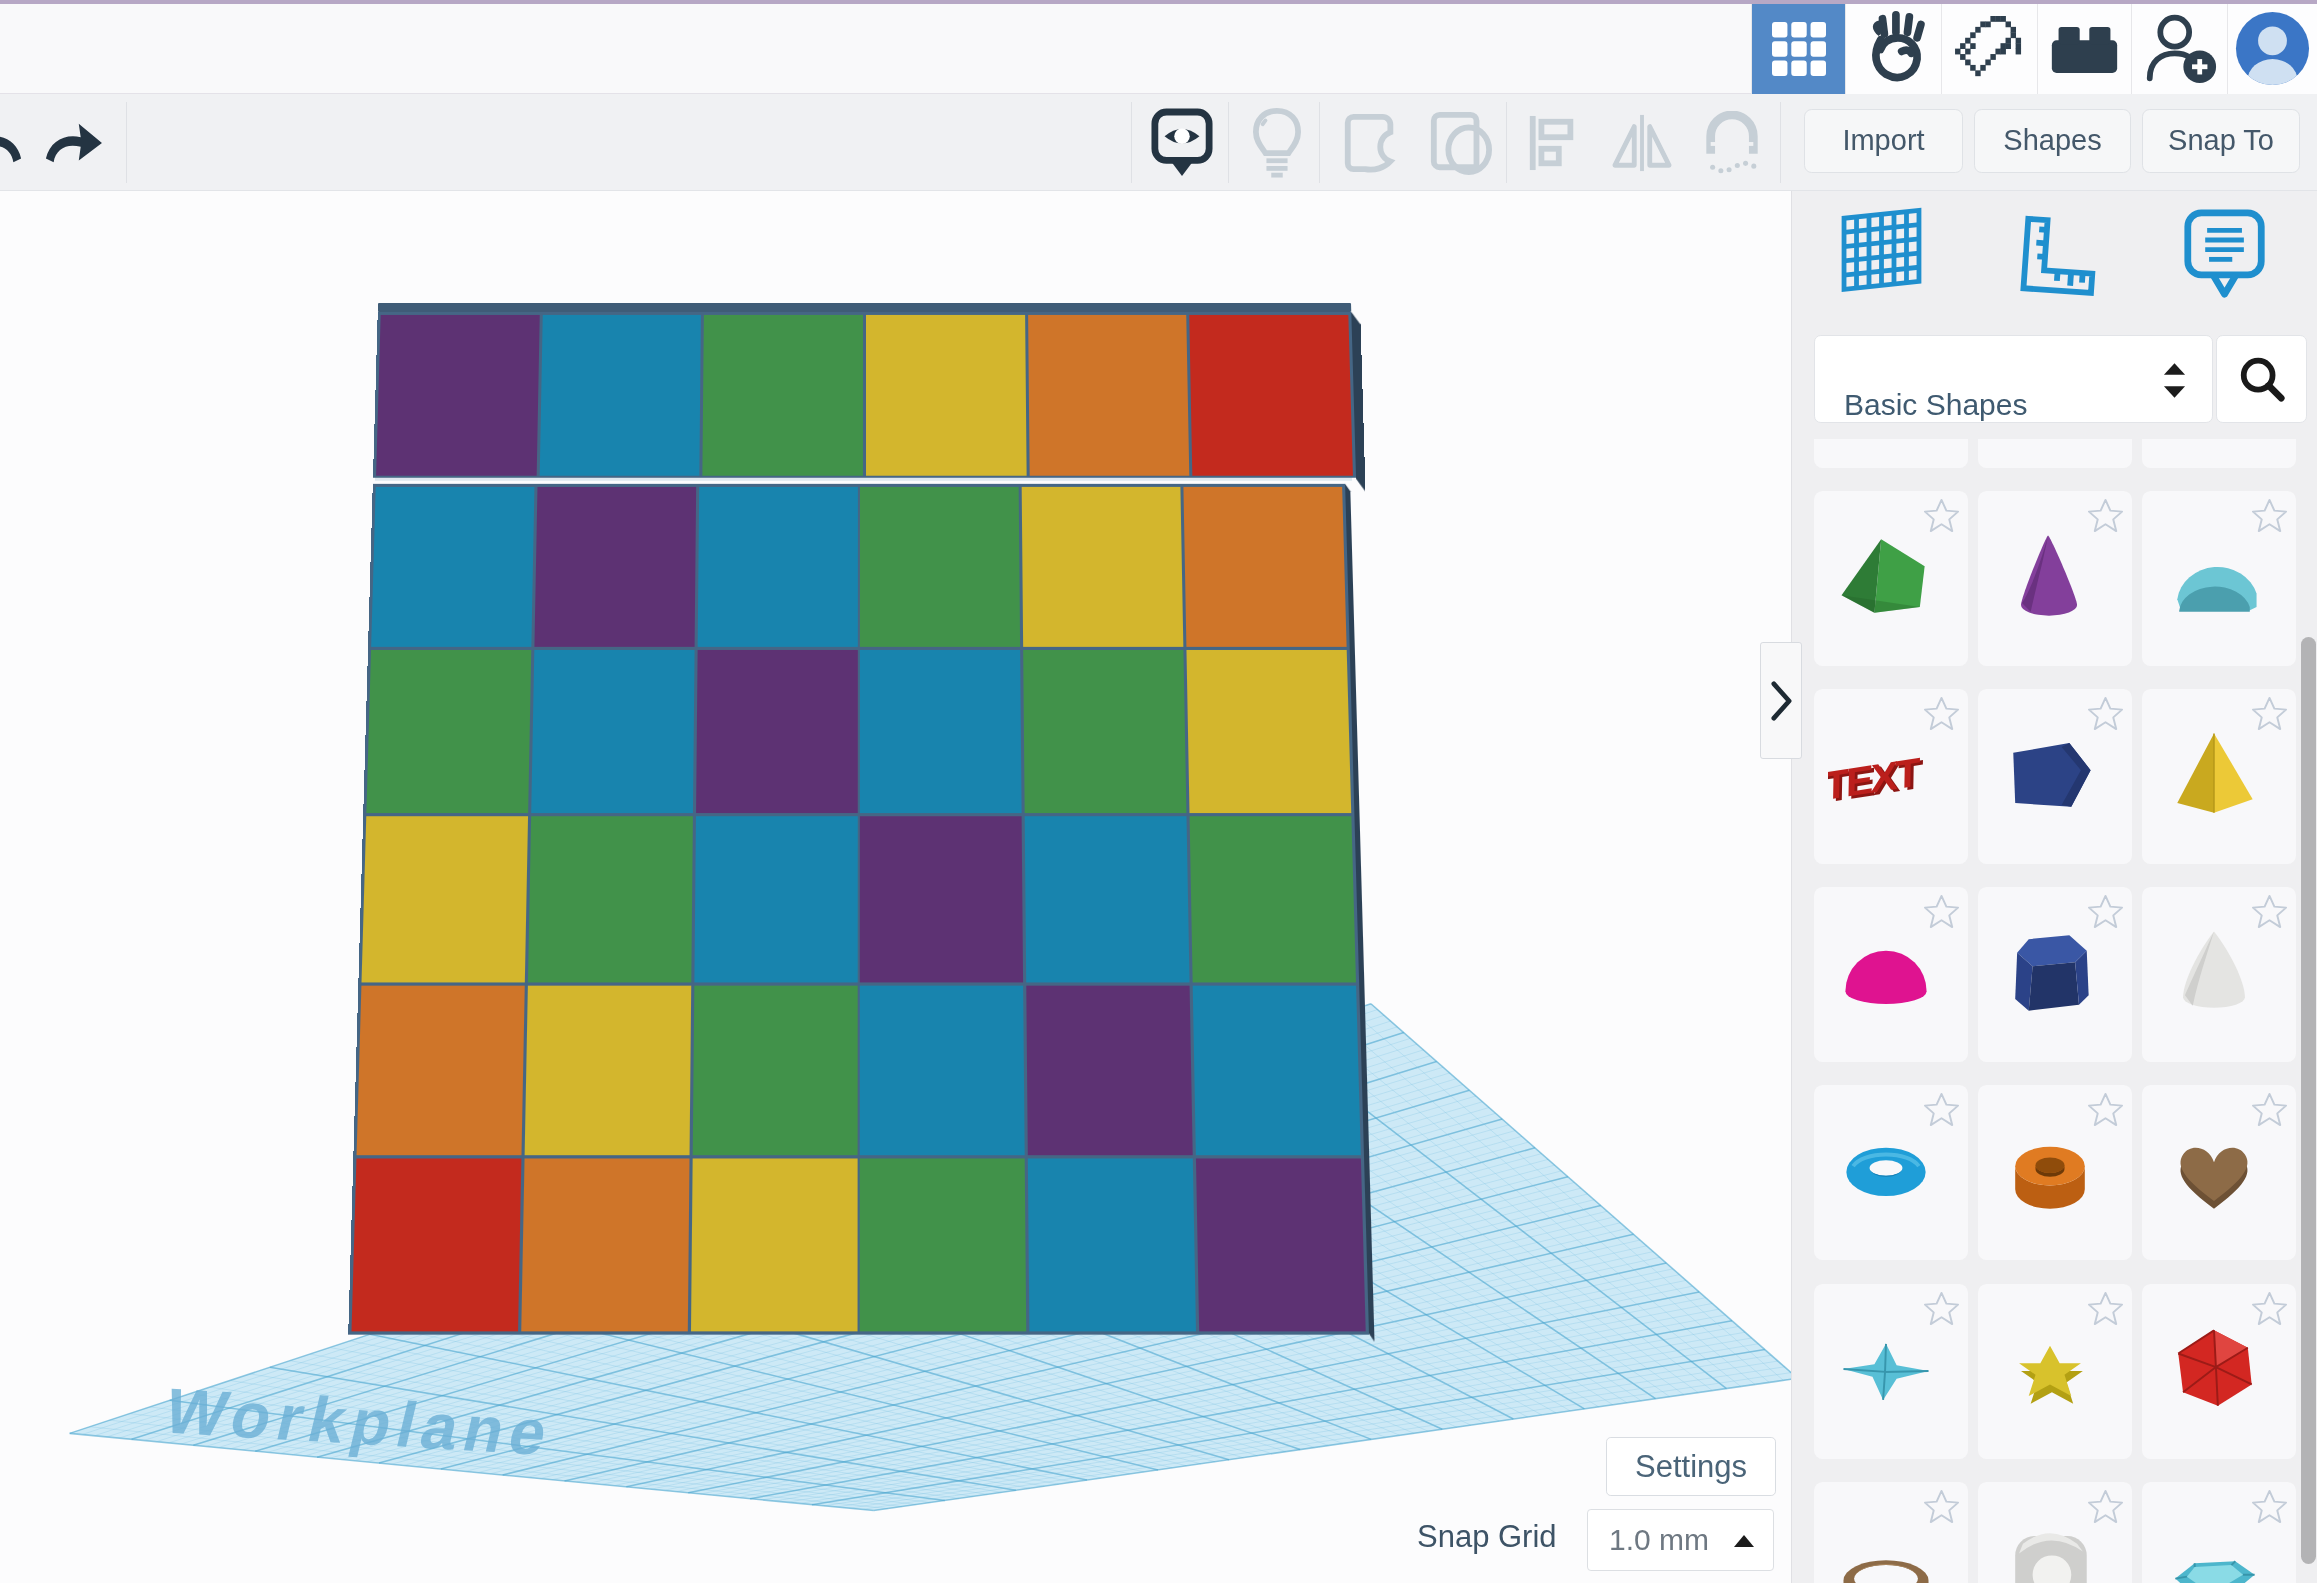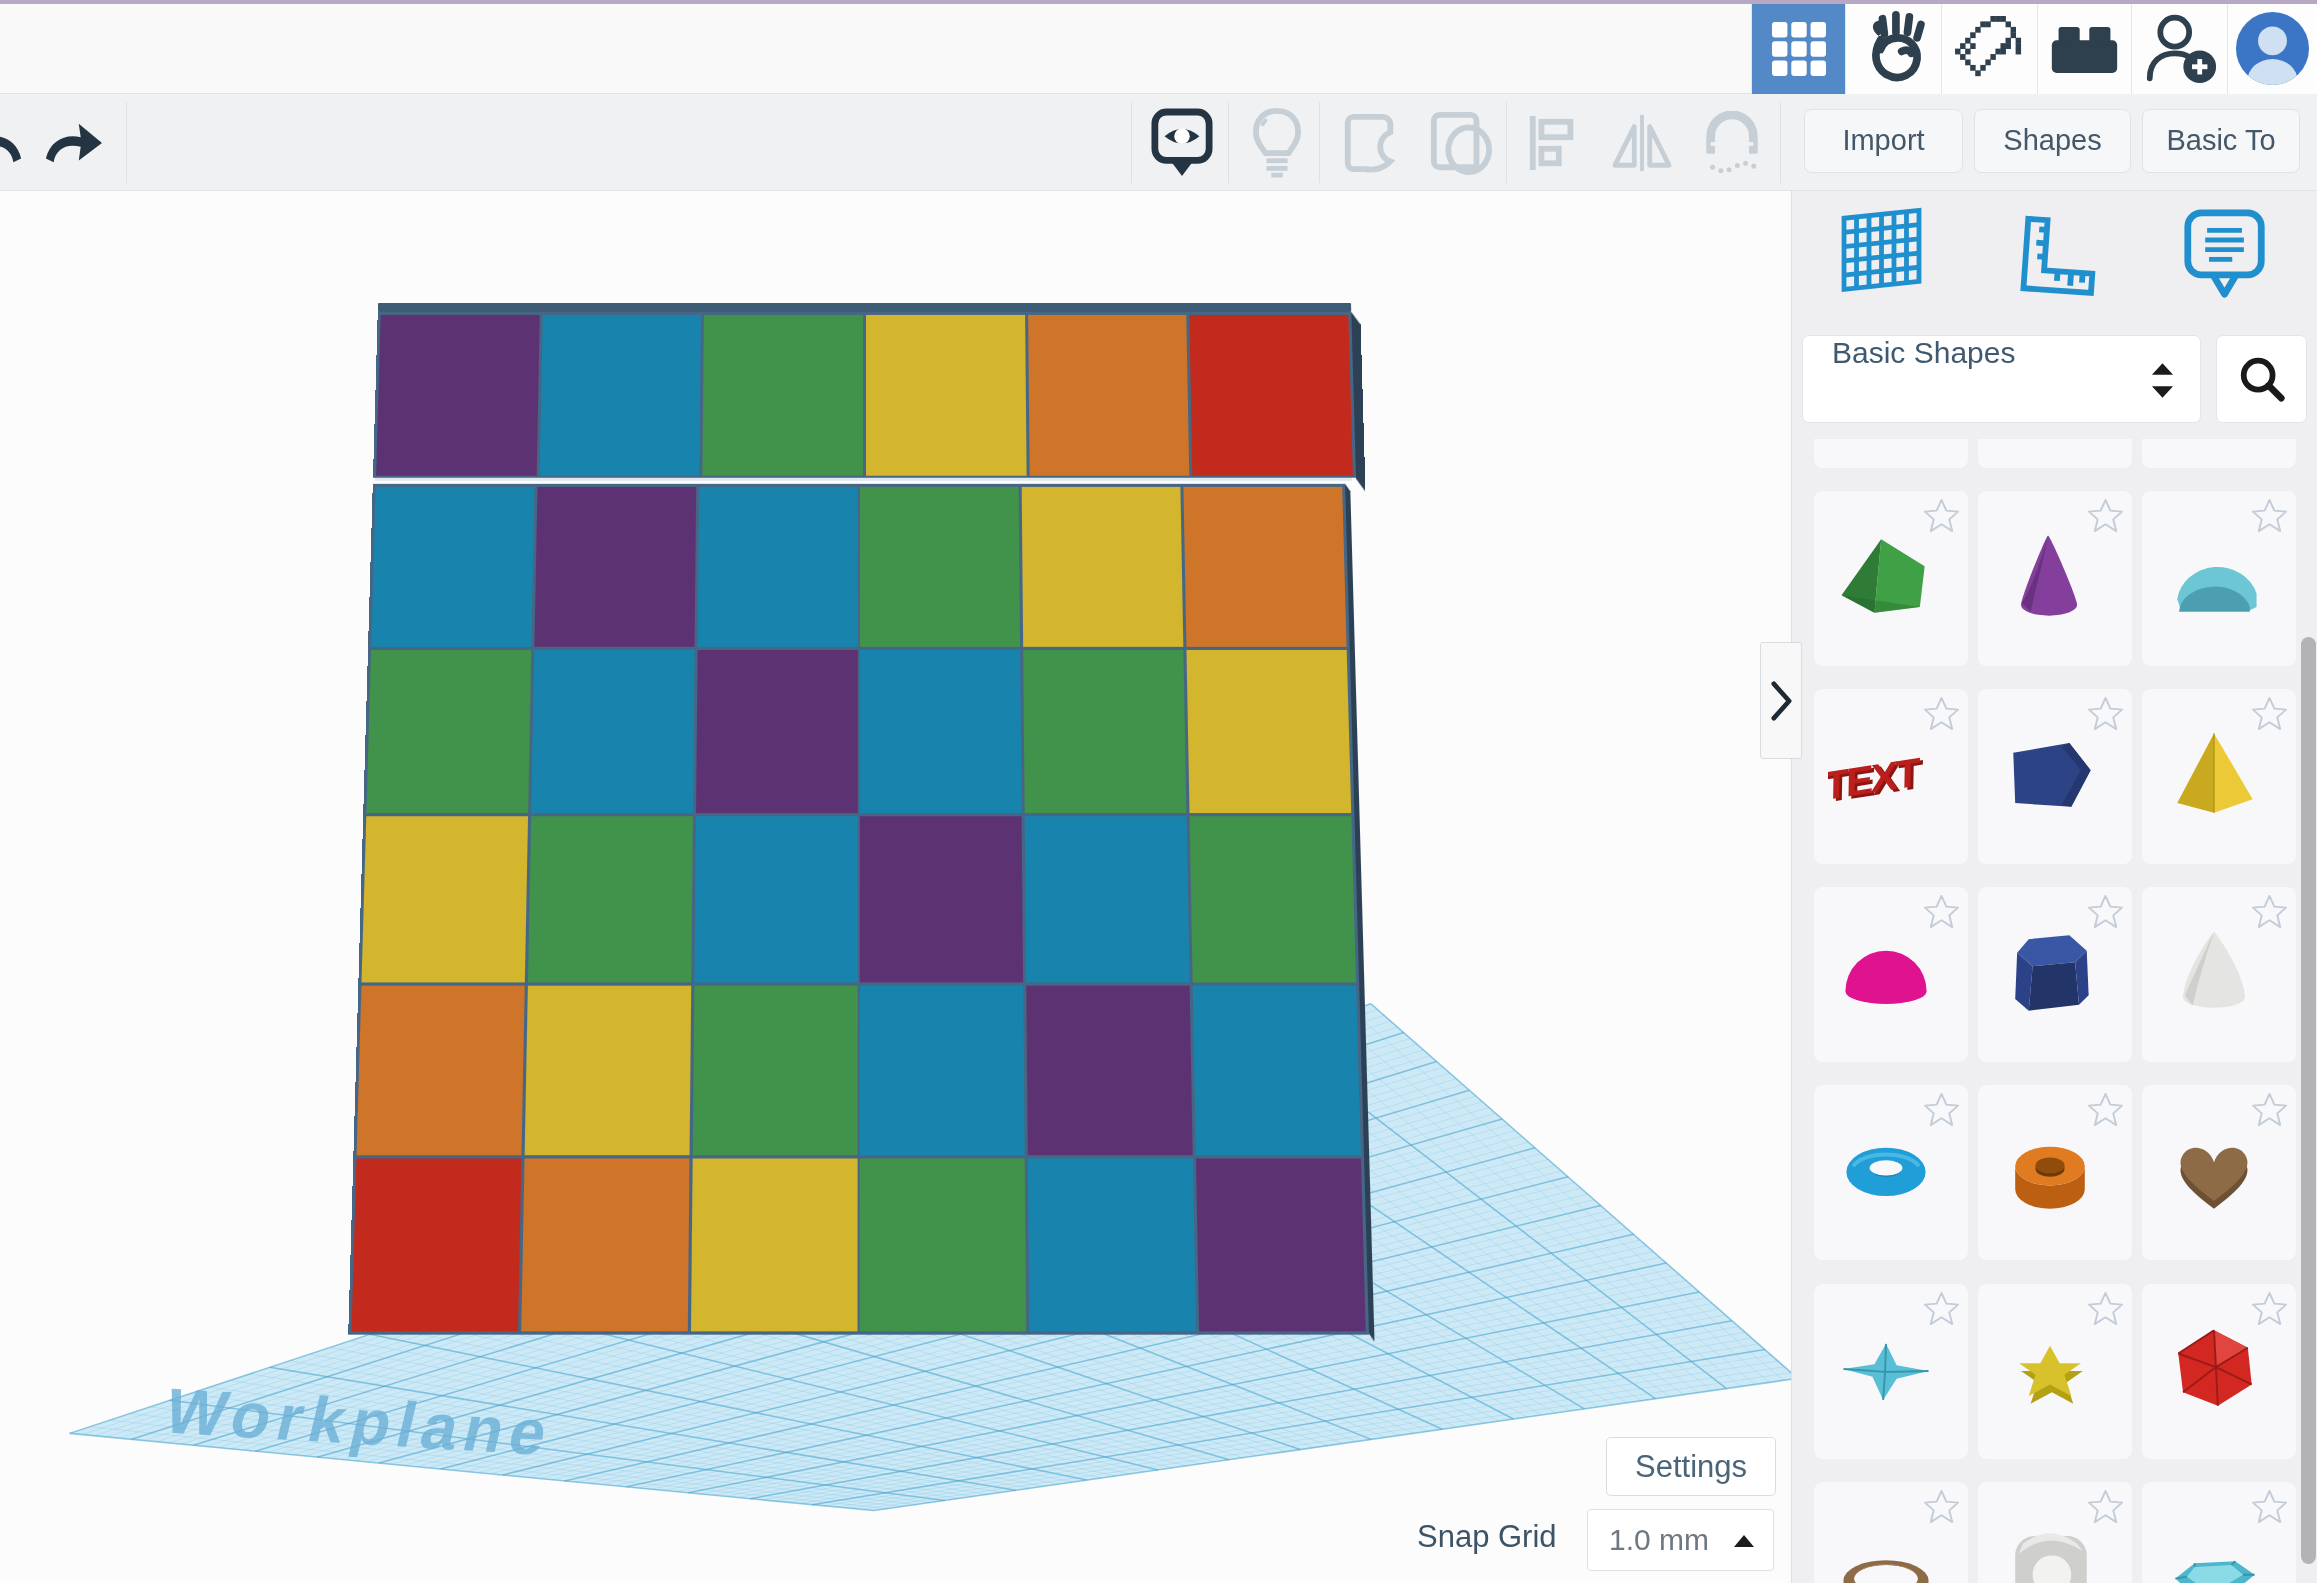--- a/index.html
+++ b/index.html
@@ -50,22 +50,22 @@
                 border-left:10.6px solid transparent; border-right:10.6px solid transparent; border-bottom:12.6px solid #1c1c1c; }
 
   #panel-chevron { position:absolute; left:1760px; top:642px; width:42px; height:117px; background:#f8f8f9;
                    border:1px solid #d8dbe0; border-radius:2.9px; display:flex; align-items:center; justify-content:center;
                    cursor:pointer; z-index:25; }
   #panel-chevron svg { display:block; }
 
   
   #panel { position:absolute; left:1791px; top:190px; width:526px; height:1393px; background:#efeff1; border-left:1px solid #e0e0e4; }
   .panel-hicon { position:absolute; cursor:pointer; }
-  #category-select { position:absolute; left:10px; top:145px; width:399px; height:88px; background:#ffffff;
-                     border:1px solid #e2e4e8; border-radius:6.8px; display:flex; align-items:flex-start; padding-left:29px;
+  #category-select { position:absolute; left:22px; top:145px; width:399px; height:88px; background:#ffffff;
+                     border:1px solid #e2e4e8; border-radius:6.8px; display:flex; align-items:flex-end; padding-left:29px;
                      color:#3f5a70; font-size:30px; cursor:pointer; }
   #sort-arrows { position:absolute; right:25px; top:25px; }
   #search-btn { position:absolute; left:424px; top:145px; width:91px; height:88px; background:#ffffff;
                 border:1px solid #e2e4e8; border-radius:6.8px; display:flex; align-items:center; justify-content:center; cursor:pointer; }
 
   #shape-scroll { position:absolute; left:0; top:244px; width:526px; height:1149px; overflow:hidden; }
   .shape-card { position:absolute; width:154px; height:175px; background:#f8f8fa; border-radius:8.7px; cursor:pointer; }
   .shape-card.sliver { height:29px; border-radius:0 0 8.7px 8.7px; }
   .card-star { position:absolute; right:7.7px; top:5.8px; }
   .card-shape { position:absolute; left:13.5px; top:27px; }
@@ -254,21 +254,21 @@
             <circle cx="54.5" cy="56.8823380072043" r="2.6" fill="#c6cfd6"></circle>
           </svg>
         </div>
         <div class="tb-div" style="left: 1228px;"></div>
         <div class="tb-div" style="left: 1319px;"></div>
         <div class="tb-div" style="left: 1506px;"></div>
       </div>
     <div class="tb-div" style="left:1780px;"></div>
     <div class="tb-btn" style="left:1804px;width:159px;">Import</div>
     <div class="tb-btn" style="left:1974px;width:157px;">Shapes</div>
-    <div class="tb-btn" style="left:2142px;width:158px;">Basic To</div>
+    <div class="tb-btn" style="left:2142px;width:158px;">Snap To</div>
   </div>
 
   <div id="canvas">
     <svg id="workplane-svg" width="1791" height="1393" viewBox="0 0 1855 1443">
         <polygon points="72,1288 1420,843 1862,1231 905,1368" fill="#cde9f6"></polygon>
         <line x1="72" y1="1288" x2="905" y2="1368" stroke="#4aa6cf" stroke-width="1.6" opacity="0.6"></line>
         <line x1="72" y1="1288" x2="1420" y2="843" stroke="#4aa6cf" stroke-width="1.6" opacity="0.6"></line>
         <line x1="92.73846153846154" y1="1281.1538461538462" x2="919.723076923077" y2="1365.8923076923077" stroke="#7fc4e3" stroke-width="1" opacity="0.3"></line>
         <line x1="84.81538461538462" y1="1289.2307692307693" x2="1426.8" y2="848.9692307692308" stroke="#7fc4e3" stroke-width="1" opacity="0.3"></line>
         <line x1="113.47692307692307" y1="1274.3076923076924" x2="934.4461538461538" y2="1363.7846153846153" stroke="#7fc4e3" stroke-width="1" opacity="0.3"></line>

